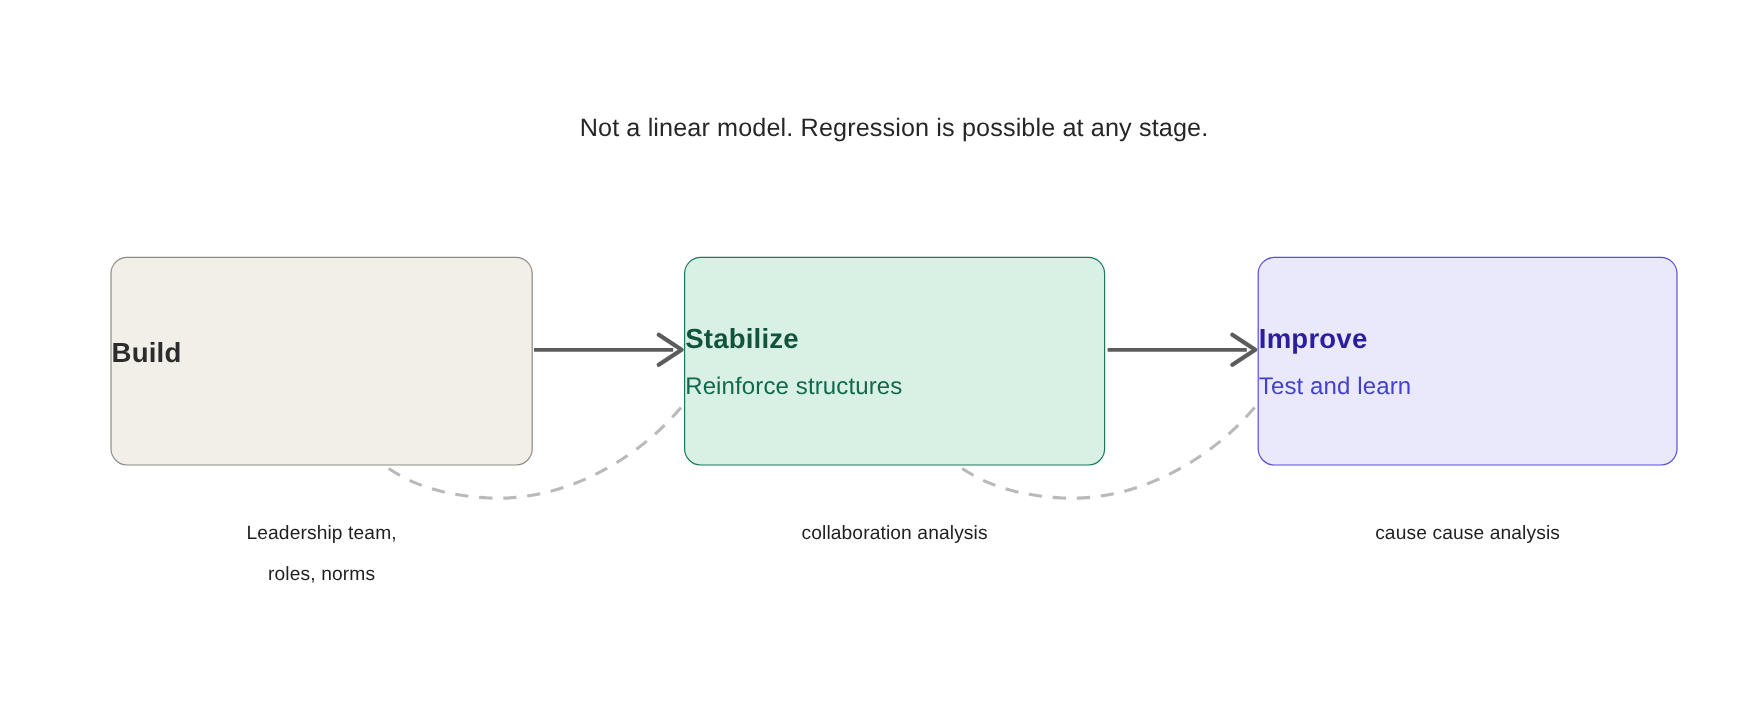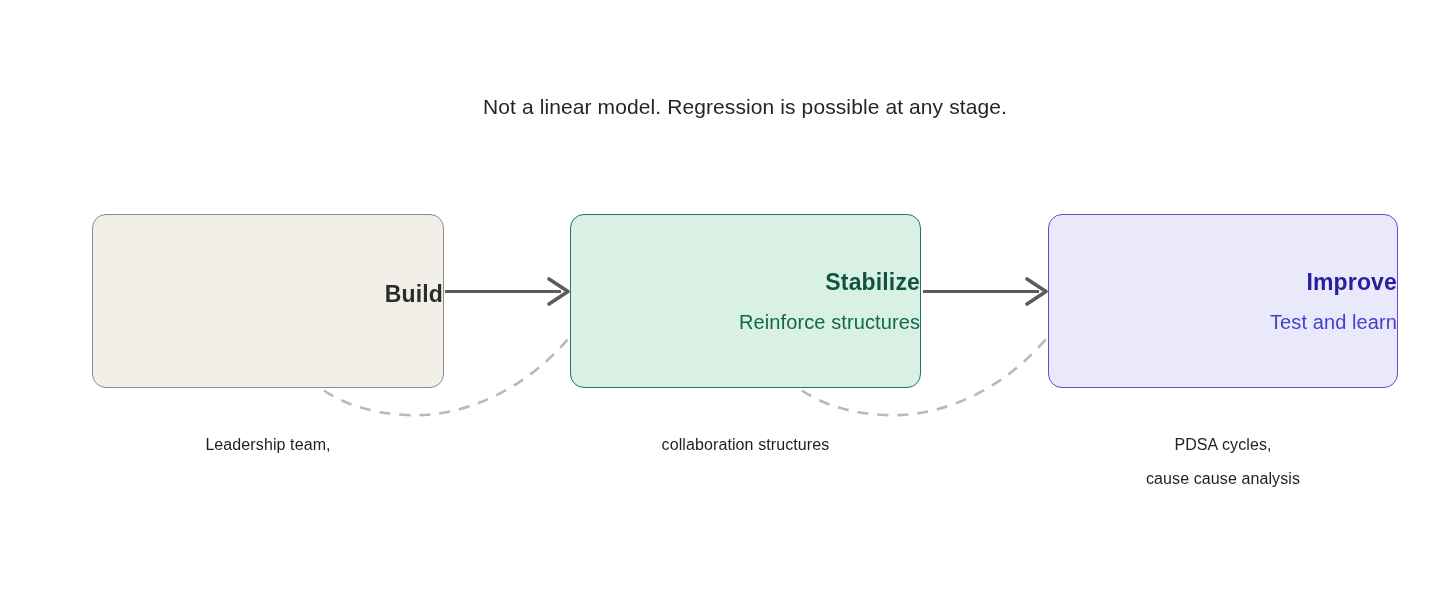--- a/index.html
+++ b/index.html
@@ -50,21 +50,21 @@
 
   
   .stage {
     position: absolute;
     box-sizing: border-box;
     border-radius: 14px;
     border-style: solid;
     border-width: 1.6px;
     display: flex;
     flex-direction: column;
-    align-items: flex-end;
+    align-items: flex-start;
     justify-content: center;
   }
   .stage-title {
     font-size: 23px;
     font-weight: bold;
     line-height: 27px;
     letter-spacing: 0.15px;
     margin: 0 0 14px 0;
     white-space: nowrap;
   }
@@ -159,24 +159,24 @@
     <div class="stage-sub">Test and learn</div>
   </div>
 
   <div class="stage" id="stage-stabilize">
     <div class="stage-title">Stabilize</div>
     <div class="stage-sub">Reinforce structures</div>
   </div>
 
   <div class="note" id="note-build">
     <span>Leadership team,</span>
+    <span>roles, norms</span>
   </div>
 
   <div class="note" id="note-stabilize">
-    <span>collaboration structures</span>
+    <span>collaboration analysis</span>
   </div>
 
   <div class="note" id="note-improve">
-    <span>PDSA cycles,</span>
     <span>cause cause analysis</span>
   </div>
 
 </div>
 
 </body></html>

